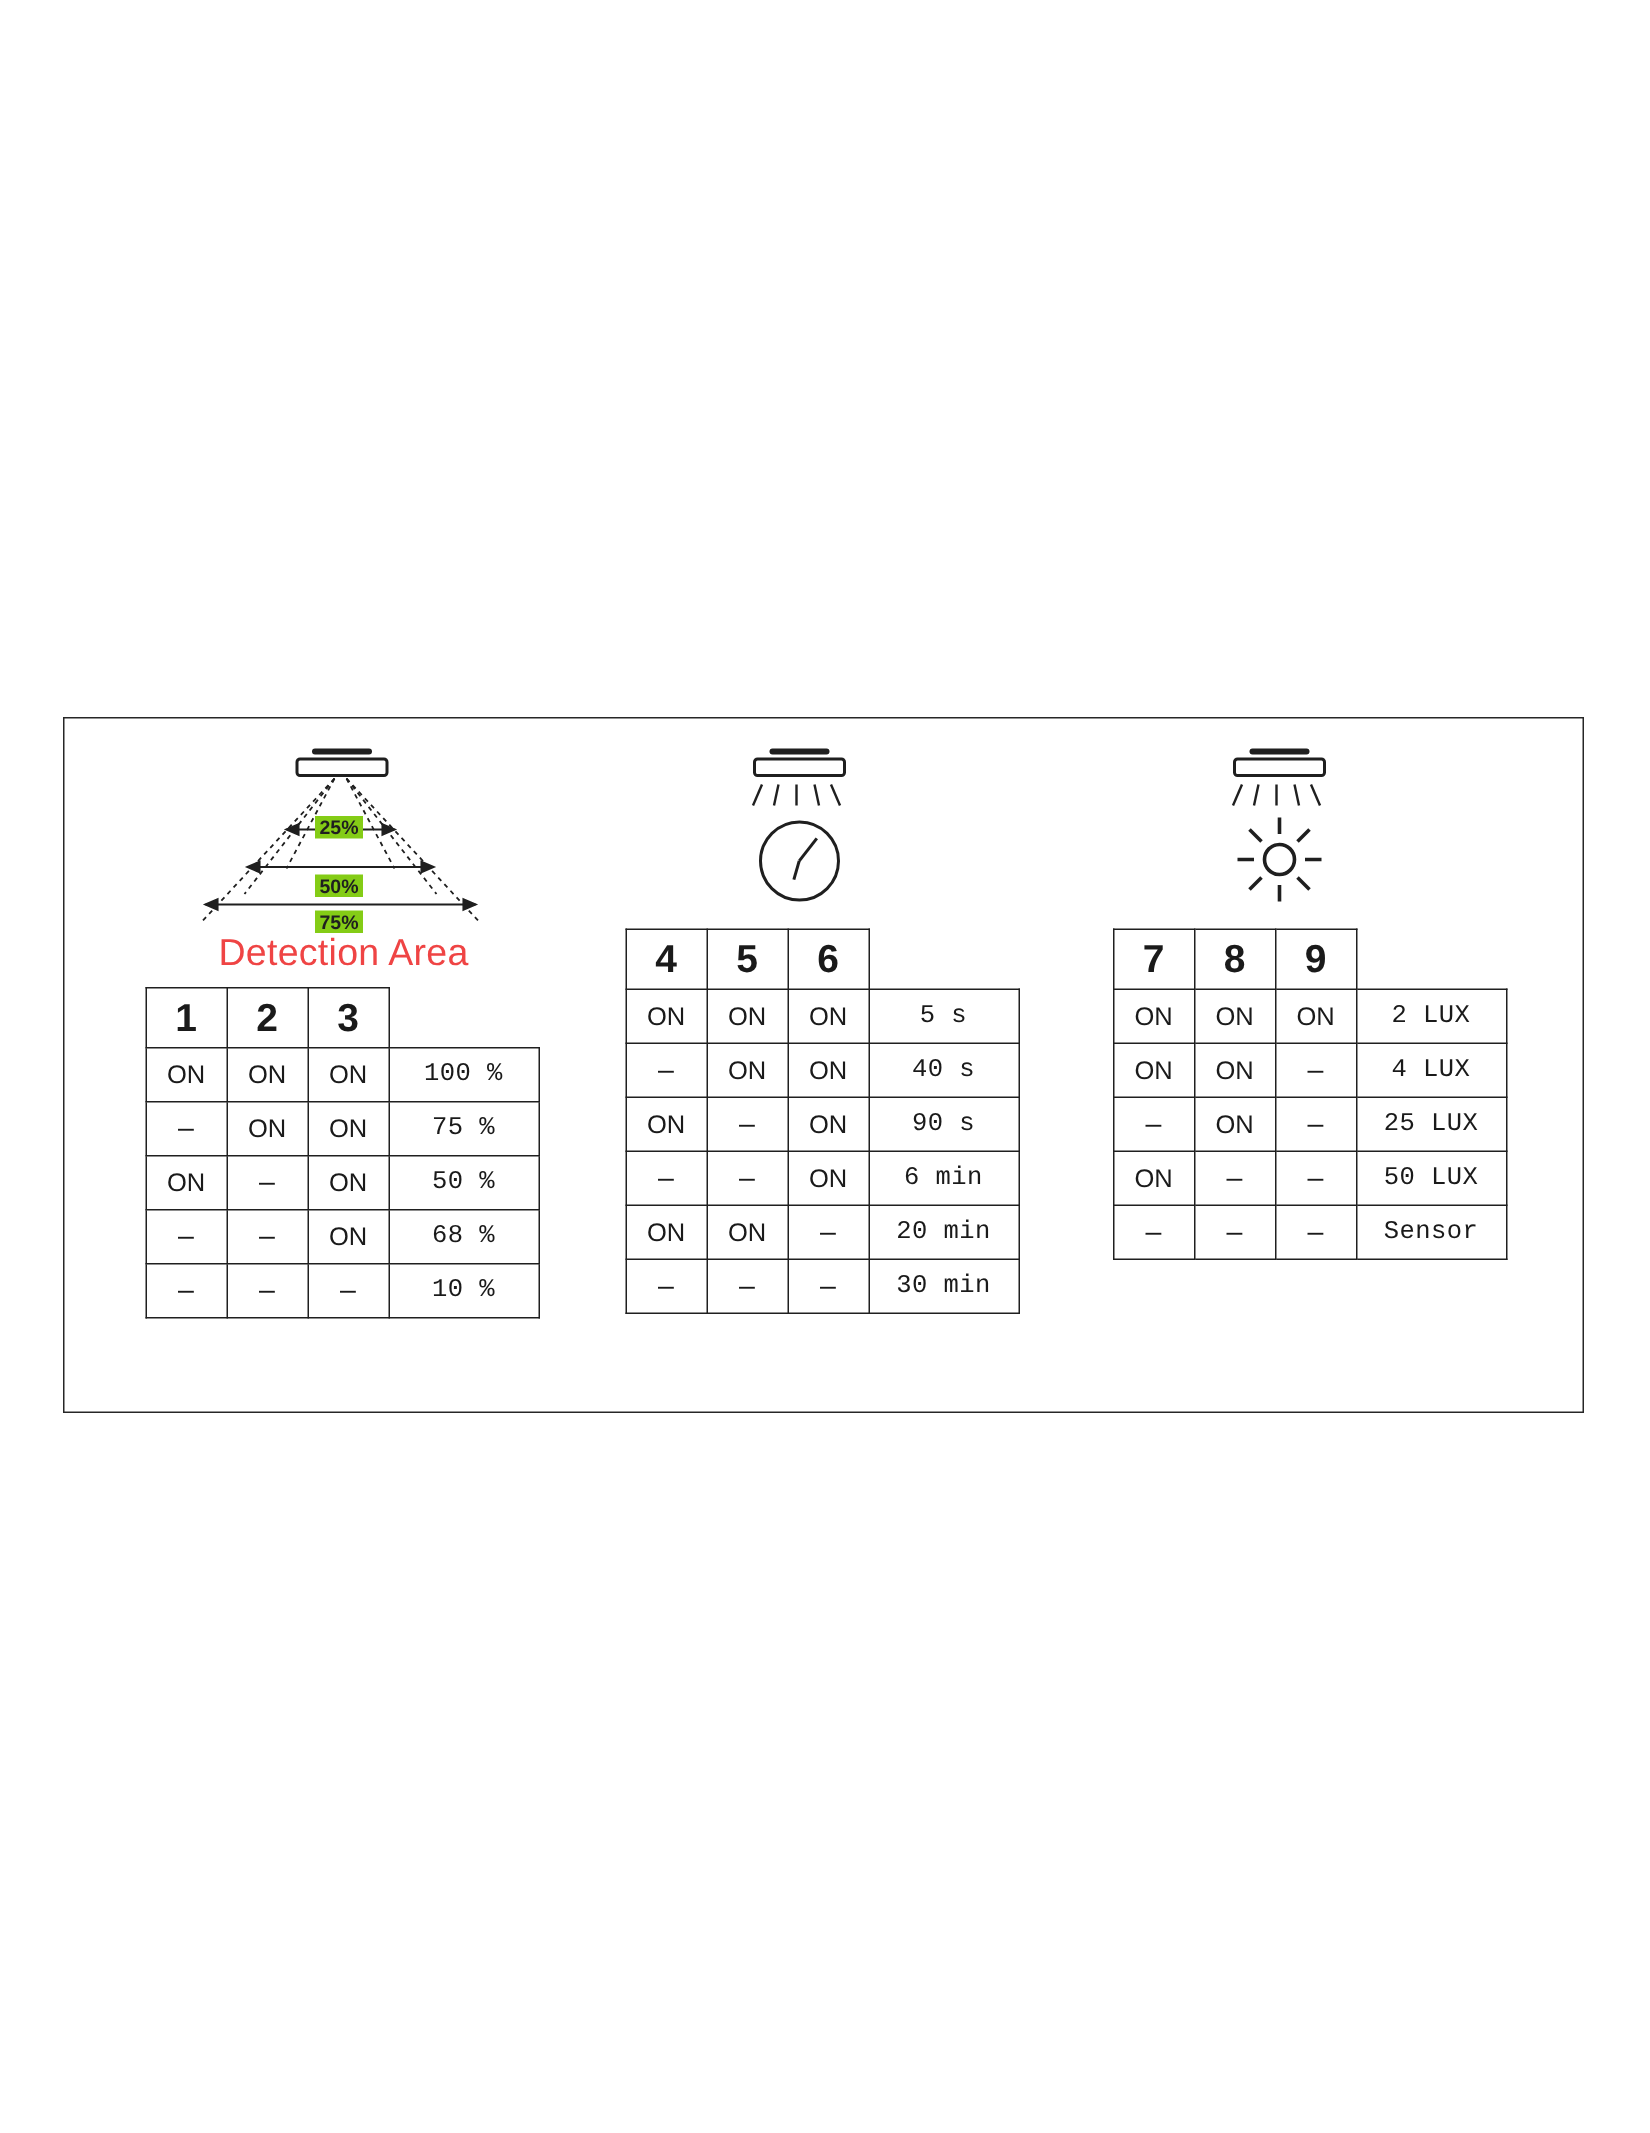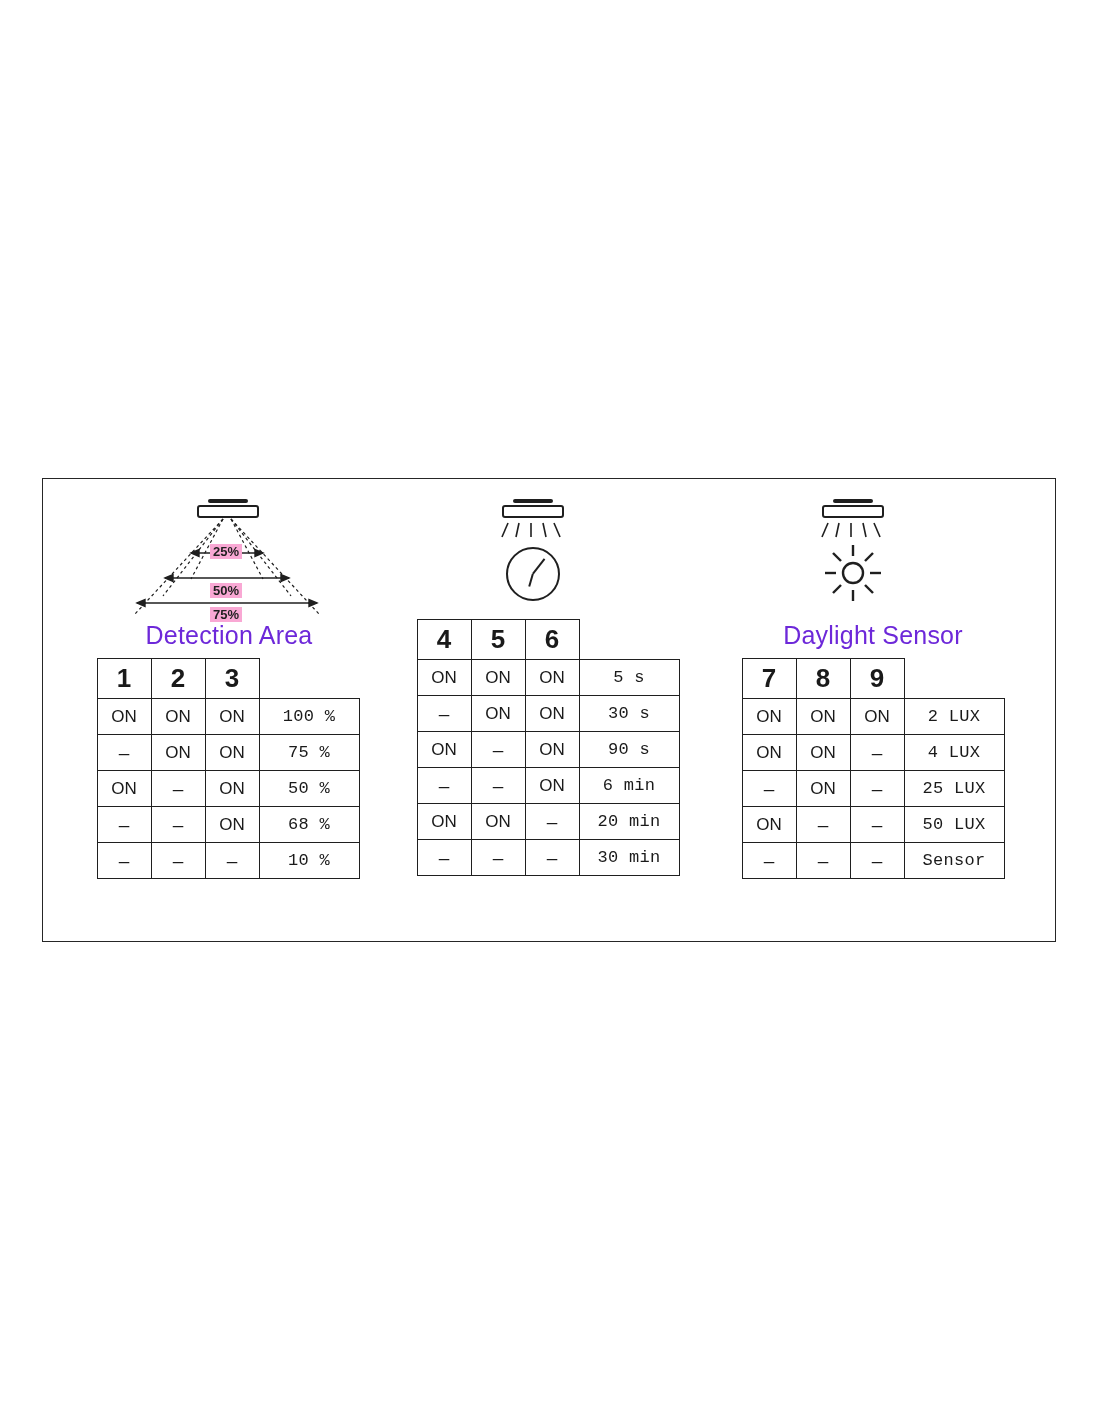--- a/index.html
+++ b/index.html
@@ -40,21 +40,21 @@
   .icon-area {
     height: 128px;
     position: relative;
   }
 
   .col-title {
     text-align: center;
     font-size: 25px;
     font-weight: 400;
     letter-spacing: .2px;
-    color: #6d28d9;
+    color: #ef4444;
     margin-top: 2px;
     margin-bottom: 8px;
     white-space: nowrap;
   }
   .col-detection .col-title { margin-left: 2px; }
 
   
   table.dip {
     border-collapse: collapse;
     margin: 0 auto;
@@ -105,21 +105,21 @@
 
   .det-icon { position: absolute; left: 0; top: 0; width: 310px; height: 130px; }
   .hold-icon { position: absolute; left: 0; top: 0; width: 300px; height: 130px; }
   .day-icon { position: absolute; left: 0; top: 0; width: 310px; height: 130px; }
 
   .pct-label {
     position: absolute;
     font-size: 13px;
     font-weight: bold;
     color: #1f1f1f;
-    background: #f9a8d4;
+    background: #84cc16;
     padding: 0 3px;
   }
 
   
   .rays line { stroke: #1f1f1f; stroke-width: 1.6; }
 
   
   .clock {
     position: absolute;
     left: 108px;
@@ -274,21 +274,21 @@
       <tr>
         <td class="sw">ON</td>
         <td class="sw">ON</td>
         <td class="sw">ON</td>
         <td class="val val-cell">5 s</td>
       </tr>
       <tr>
         <td class="sw dash">–</td>
         <td class="sw">ON</td>
         <td class="sw">ON</td>
-        <td class="val val-cell">30 s</td>
+        <td class="val val-cell">40 s</td>
       </tr>
       <tr>
         <td class="sw">ON</td>
         <td class="sw dash">–</td>
         <td class="sw">ON</td>
         <td class="val val-cell">90 s</td>
       </tr>
       <tr>
         <td class="sw dash">–</td>
         <td class="sw dash">–</td>
@@ -334,21 +334,20 @@
               <line x1="10" y1="10" x2="18" y2="18"></line>
               <line x1="42" y1="42" x2="50" y2="50"></line>
               <line x1="50" y1="10" x2="42" y2="18"></line>
               <line x1="18" y1="42" x2="10" y2="50"></line>
             </g>
           </svg>
         </div>
       </div>
     </div>
 
-    <div class="col-title">Daylight Sensor</div>
 
     <table class="dip">
       <tbody>
           <tr>
         <th class="sw">7</th>
         <th class="sw">8</th>
         <th class="sw">9</th>
         <th class="val head-blank"></th>
       </tr>
       <tr>

